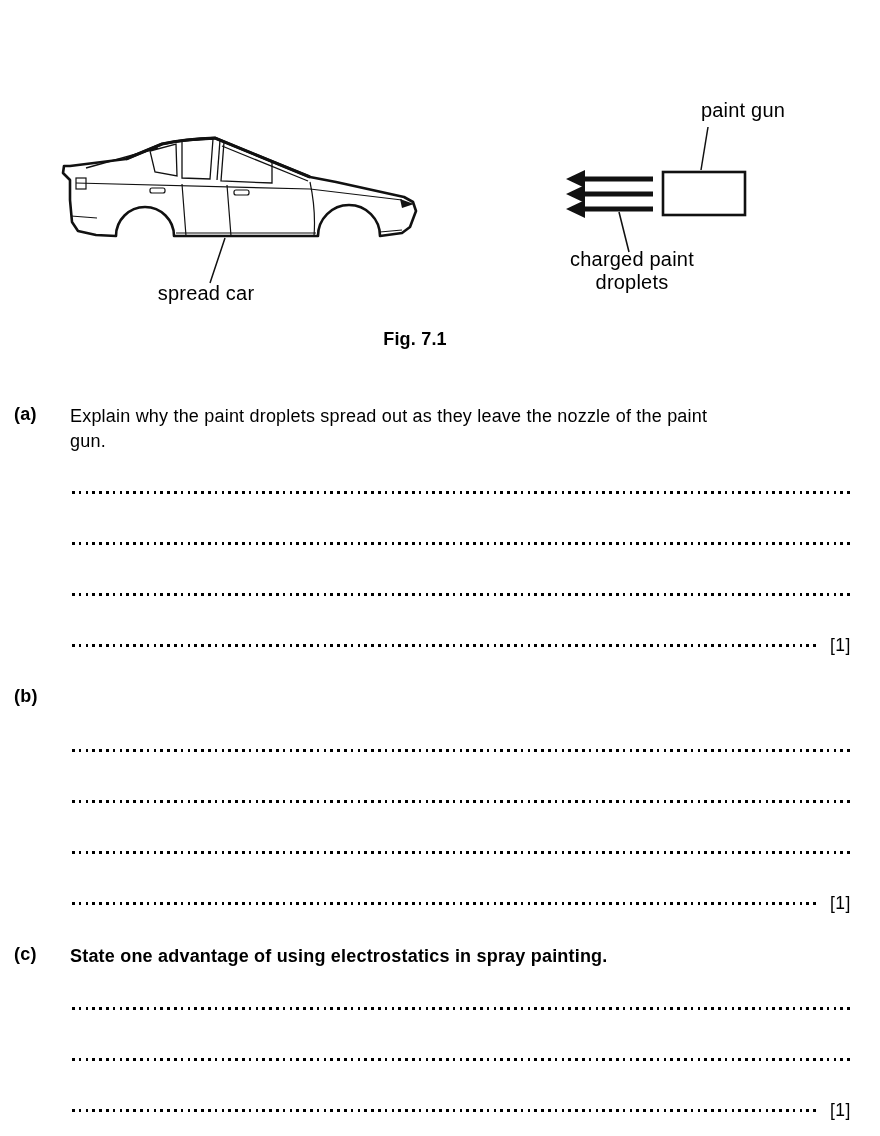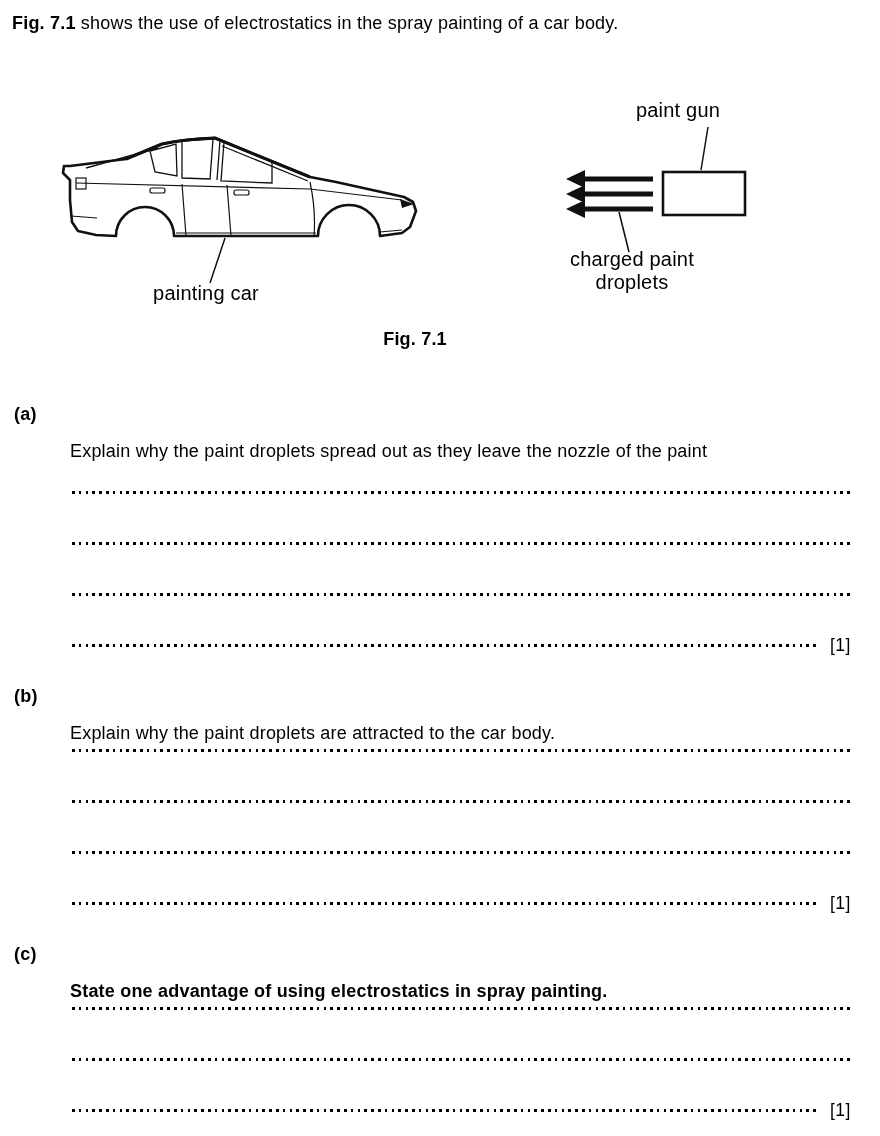--- a/index.html
+++ b/index.html
@@ -11,49 +11,48 @@
   .abs { position:absolute; }
   .intro {
     left:12px; top:11px; width:830px;
     font-size:18px; letter-spacing:0.2px; line-height:24px;
   }
   .b { font-weight:bold; }
   .fig-canvas { left:0; top:90px; width:880px; height:225px; }
   .fig-label {
     font-size:20px; line-height:23px; text-align:center; letter-spacing:0.2px;
   }
-  .lbl-paint-gun   { left:608px; top:99px;  width:140px; }
+  .lbl-paint-gun   { left:673px; top:99px;  width:140px; }
   .lbl-droplets    { left:557px; top:248px; width:150px; }
   .lbl-charged-car { left:140px; top:282px; width:132px; }
   .fig-caption {
     left:330px; top:329px; width:170px; text-align:center;
     font-size:18px; font-weight:bold; letter-spacing:0.2px;
   }
   .q-label { font-size:18px; font-weight:bold; letter-spacing:0.2px; }
-  .q-text  { font-size:18px; letter-spacing:0.2px; line-height:25px; width:790px;margin-top:35px; }
+  .q-text  { font-size:18px; letter-spacing:0.2px; line-height:25px; width:790px; }
   .ans-row { position:absolute; left:72px; height:20px; display:flex; align-items:flex-end; }
   .dots {
     width:778px; height:2.8px; margin-bottom:2px;
     background-image:repeating-linear-gradient(90deg,#000 0,#000 2.6px,transparent 2.6px,transparent 6.8px);
   }
   .ans-row.with-mark .dots { width:746px; }
   .mark {
     margin-left:12px; font-size:17.5px; line-height:1;
     position:relative; top:5px; letter-spacing:0.5px;
   }
   svg .ink   { stroke:#111; fill:none; }
   svg .fill  { fill:#111; stroke:none; }
   svg .white { fill:#fff; }
 </style>
 </head>
 <body>
 
 <div class="page">
 
-  <div class="abs intro"><span class="b">Fig. 7.1</span><span> shows the use of electrostatics in the spray painting of a car body.</span></div>
 
   <svg class="abs fig-canvas" viewBox="0 0 880 225">
 
     <g>
       <path class="ink" stroke-width="2.6" stroke-linejoin="round" d="M 70 76 L 126 69 L 162 54 Q 185 49 215 48 L 310 87 L 336 92 L 404 107 L 413 112 L 416 121 L 410 137 L 402 143 L 380 146 A 31 31 0 0 0 318 146 L 174 146 A 29 29 0 0 0 116 146 L 96 145 L 78 141 L 72 132 L 70 110 L 70 90 L 63 83 L 64 76 Z"></path>
       <path class="ink" stroke-width="3" d="M 126 69 L 162 54 Q 185 49 215 48 L 310 87"></path>
       <path class="ink" stroke-width="1.3" d="M 86 78 L 158 58"></path>
       <path class="ink" stroke-width="1.3" d="M 150 61 L 176 54 L 177 86 L 155 82 Z"></path>
       <path class="ink" stroke-width="1.3" d="M 182 51 L 213 49 L 210 89 L 182 88 Z"></path>
       <path class="ink" stroke-width="1.3" d="M 220 50 L 217 90"></path>
@@ -76,46 +75,44 @@
       <path class="fill" d="M 653 116.4 L 585 116.4 L 585 110 L 566 119 L 585 128 L 585 121.6 L 653 121.6 Z"></path>
     </g>
 
     <path class="ink" stroke-width="1.5" d="M 708 37 L 701 80"></path>
     <path class="ink" stroke-width="1.5" d="M 619 122 L 629 162"></path>
     <path class="ink" stroke-width="1.5" d="M 225 148 L 210 193"></path>
   </svg>
 
   <div class="abs fig-label lbl-paint-gun">paint gun</div>
   <div class="abs fig-label lbl-droplets">charged paint droplets</div>
-  <div class="abs fig-label lbl-charged-car">painting car</div>
+  <div class="abs fig-label lbl-charged-car">spread car</div>
 
   <div class="abs fig-caption">Fig. 7.1</div>
 
   <div class="abs q-label" style="left:14px; top:404px;">(a)</div>
   <div class="abs q-text" style="left:70px; top:404px;">
     <div>Explain why the paint droplets spread out as they leave the nozzle of the paint</div>
+    <div>gun.</div>
   </div>
   <div class="ans-row" style="top:476px;">
       <div class="dots"></div>
     </div>
   <div class="ans-row" style="top:527px;">
       <div class="dots"></div>
     </div>
   <div class="ans-row" style="top:578px;">
       <div class="dots"></div>
     </div>
   <div class="ans-row with-mark" style="top:629px;">
     <div class="dots"></div>
     <span class="mark">[1]</span>
   </div>
 
   <div class="abs q-label" style="left:14px; top:686px;">(b)</div>
-  <div class="abs q-text" style="left:70px; top:686px;">
-    <div>Explain why the paint droplets are attracted to the car body.</div>
-  </div>
   <div class="ans-row" style="top:734px;">
       <div class="dots"></div>
     </div>
   <div class="ans-row" style="top:785px;">
       <div class="dots"></div>
     </div>
   <div class="ans-row" style="top:836px;">
       <div class="dots"></div>
     </div>
   <div class="ans-row with-mark" style="top:887px;">

